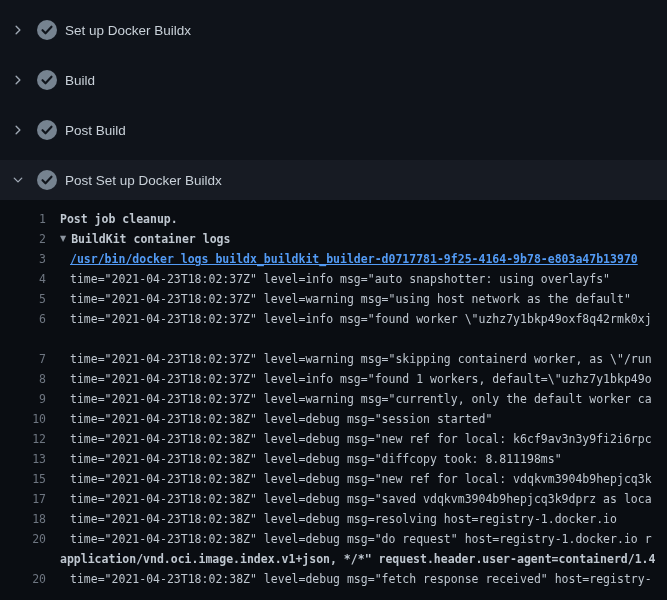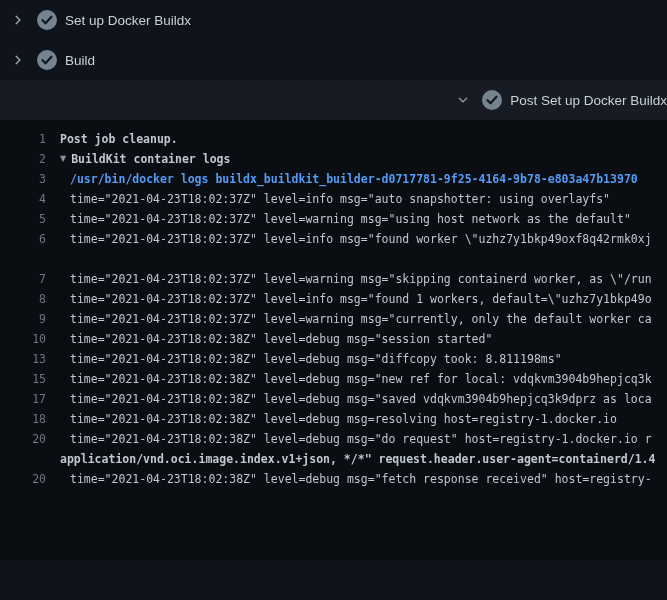--- a/index.html
+++ b/index.html
@@ -1,35 +1,35 @@
 <!DOCTYPE html>
 <html style="--page-bg: #0f131a; --header-bg: #171b23; --log-bg: #0a0d12; --step-label: #c9d1d9; --log-text: #bfc7d0; --line-number: #6e7681; --command-blue: #539bf5; --check-gray: #768390;"><head>
 <meta charset="utf-8">
 <style>
   * { margin:0; padding:0; box-sizing:border-box; }
   html,body { width:667px; height:600px; overflow:hidden; }
   body { background:var(--page-bg,#0f131a); font-family:"Liberation Sans",sans-serif; }
 
   
   .steps-list { width:100%; }
-  .step-row { height:40px; display:flex; align-items:center; padding-left:12px; cursor:pointer; }
-  .step-row.expanded { background:var(--header-bg,#171b23);justify-content:flex-end; }
+  .step-row { height:40px; display:flex; align-items:center; padding-left:12px; cursor:pointer;margin-top:10px; }
+  .step-row.expanded { background:var(--header-bg,#171b23); }
   .chev { width:12px; height:12px; margin-right:13px; display:flex; align-items:center; justify-content:center; color:#9ea7b3; flex:none; }
   .chev svg { display:block; }
   .step-row.expanded .chev svg { transform:rotate(90deg); }
   .check { width:20px; height:20px; margin-right:8px; display:flex; flex:none; }
   .step-label { font-size:13.5px; color:var(--step-label,#c9d1d9); }
 
   
   .log-area { height:440px; background:var(--log-bg,#0a0d12); padding-top:9px; overflow:hidden; }
   .log-row { display:flex; height:20px; line-height:20px; font-family:"DejaVu Sans Mono","Liberation Mono",monospace; font-size:11.5px; white-space:pre; }
   .lnum { width:46px; flex:none; text-align:right; color:var(--line-number,#6e7681); }
   .ltext { padding-left:24px; color:var(--log-text,#bfc7d0); }
   .ind-0 .ltext { padding-left:14px;font-weight:bold; }
-  .k-command .ltext { color:var(--command-blue,#539bf5); font-weight:bold; }
+  .k-command .ltext { color:var(--command-blue,#539bf5); font-weight:bold;text-decoration:underline; }
   .k-group .ltext { padding-left:5px; }
   .tri { padding-left:14px; color:#8b949e; font-family:"DejaVu Sans",sans-serif; font-size:8px; line-height:20px; }
 </style>
 </head>
 <body>
 
 <div class="steps-list">
     <div class="step-row">
     <span class="chev">
       <svg width="12" height="12" viewBox="0 0 16 16">
@@ -50,20 +50,34 @@
           <path d="M5.5 3l5 5-5 5" stroke="currentColor" stroke-width="1.8" fill="none" stroke-linecap="round" stroke-linejoin="round"></path>
         </svg>
     </span>
     <span class="check">
       <svg width="20" height="20" viewBox="0 0 16 16">
           <circle cx="8" cy="8" r="8" fill="#768390"></circle>
           <path d="M4.4 8.2l2.4 2.4 4.8-5.2" stroke="#10151c" stroke-width="1.7" fill="none" stroke-linecap="round" stroke-linejoin="round"></path>
         </svg>
     </span>
     <span class="step-label">Build</span>
+  </div>
+    <div class="step-row">
+    <span class="chev">
+      <svg width="12" height="12" viewBox="0 0 16 16">
+          <path d="M5.5 3l5 5-5 5" stroke="currentColor" stroke-width="1.8" fill="none" stroke-linecap="round" stroke-linejoin="round"></path>
+        </svg>
+    </span>
+    <span class="check">
+      <svg width="20" height="20" viewBox="0 0 16 16">
+          <circle cx="8" cy="8" r="8" fill="#768390"></circle>
+          <path d="M4.4 8.2l2.4 2.4 4.8-5.2" stroke="#10151c" stroke-width="1.7" fill="none" stroke-linecap="round" stroke-linejoin="round"></path>
+        </svg>
+    </span>
+    <span class="step-label">Post Build</span>
   </div>
     <div class="step-row expanded">
     <span class="chev">
       <svg width="12" height="12" viewBox="0 0 16 16">
           <path d="M5.5 3l5 5-5 5" stroke="currentColor" stroke-width="1.8" fill="none" stroke-linecap="round" stroke-linejoin="round"></path>
         </svg>
     </span>
     <span class="check">
       <svg width="20" height="20" viewBox="0 0 16 16">
           <circle cx="8" cy="8" r="8" fill="#768390"></circle>
@@ -111,20 +125,24 @@
   </div>
     <div class="log-row k-plain ind-1">
     <span class="lnum">9</span>
     <span class="ltext">time="2021-04-23T18:02:37Z" level=warning msg="currently, only the default worker ca</span>
   </div>
     <div class="log-row k-plain ind-1">
     <span class="lnum">10</span>
     <span class="ltext">time="2021-04-23T18:02:38Z" level=debug msg="session started"</span>
   </div>
     <div class="log-row k-plain ind-1">
+    <span class="lnum">12</span>
+    <span class="ltext">time="2021-04-23T18:02:38Z" level=debug msg="new ref for local: k6cf9av3n3y9fi2i6rpc</span>
+  </div>
+    <div class="log-row k-plain ind-1">
     <span class="lnum">13</span>
     <span class="ltext">time="2021-04-23T18:02:38Z" level=debug msg="diffcopy took: 8.811198ms"</span>
   </div>
     <div class="log-row k-plain ind-1">
     <span class="lnum">15</span>
     <span class="ltext">time="2021-04-23T18:02:38Z" level=debug msg="new ref for local: vdqkvm3904b9hepjcq3k</span>
   </div>
     <div class="log-row k-plain ind-1">
     <span class="lnum">17</span>
     <span class="ltext">time="2021-04-23T18:02:38Z" level=debug msg="saved vdqkvm3904b9hepjcq3k9dprz as loca</span>

